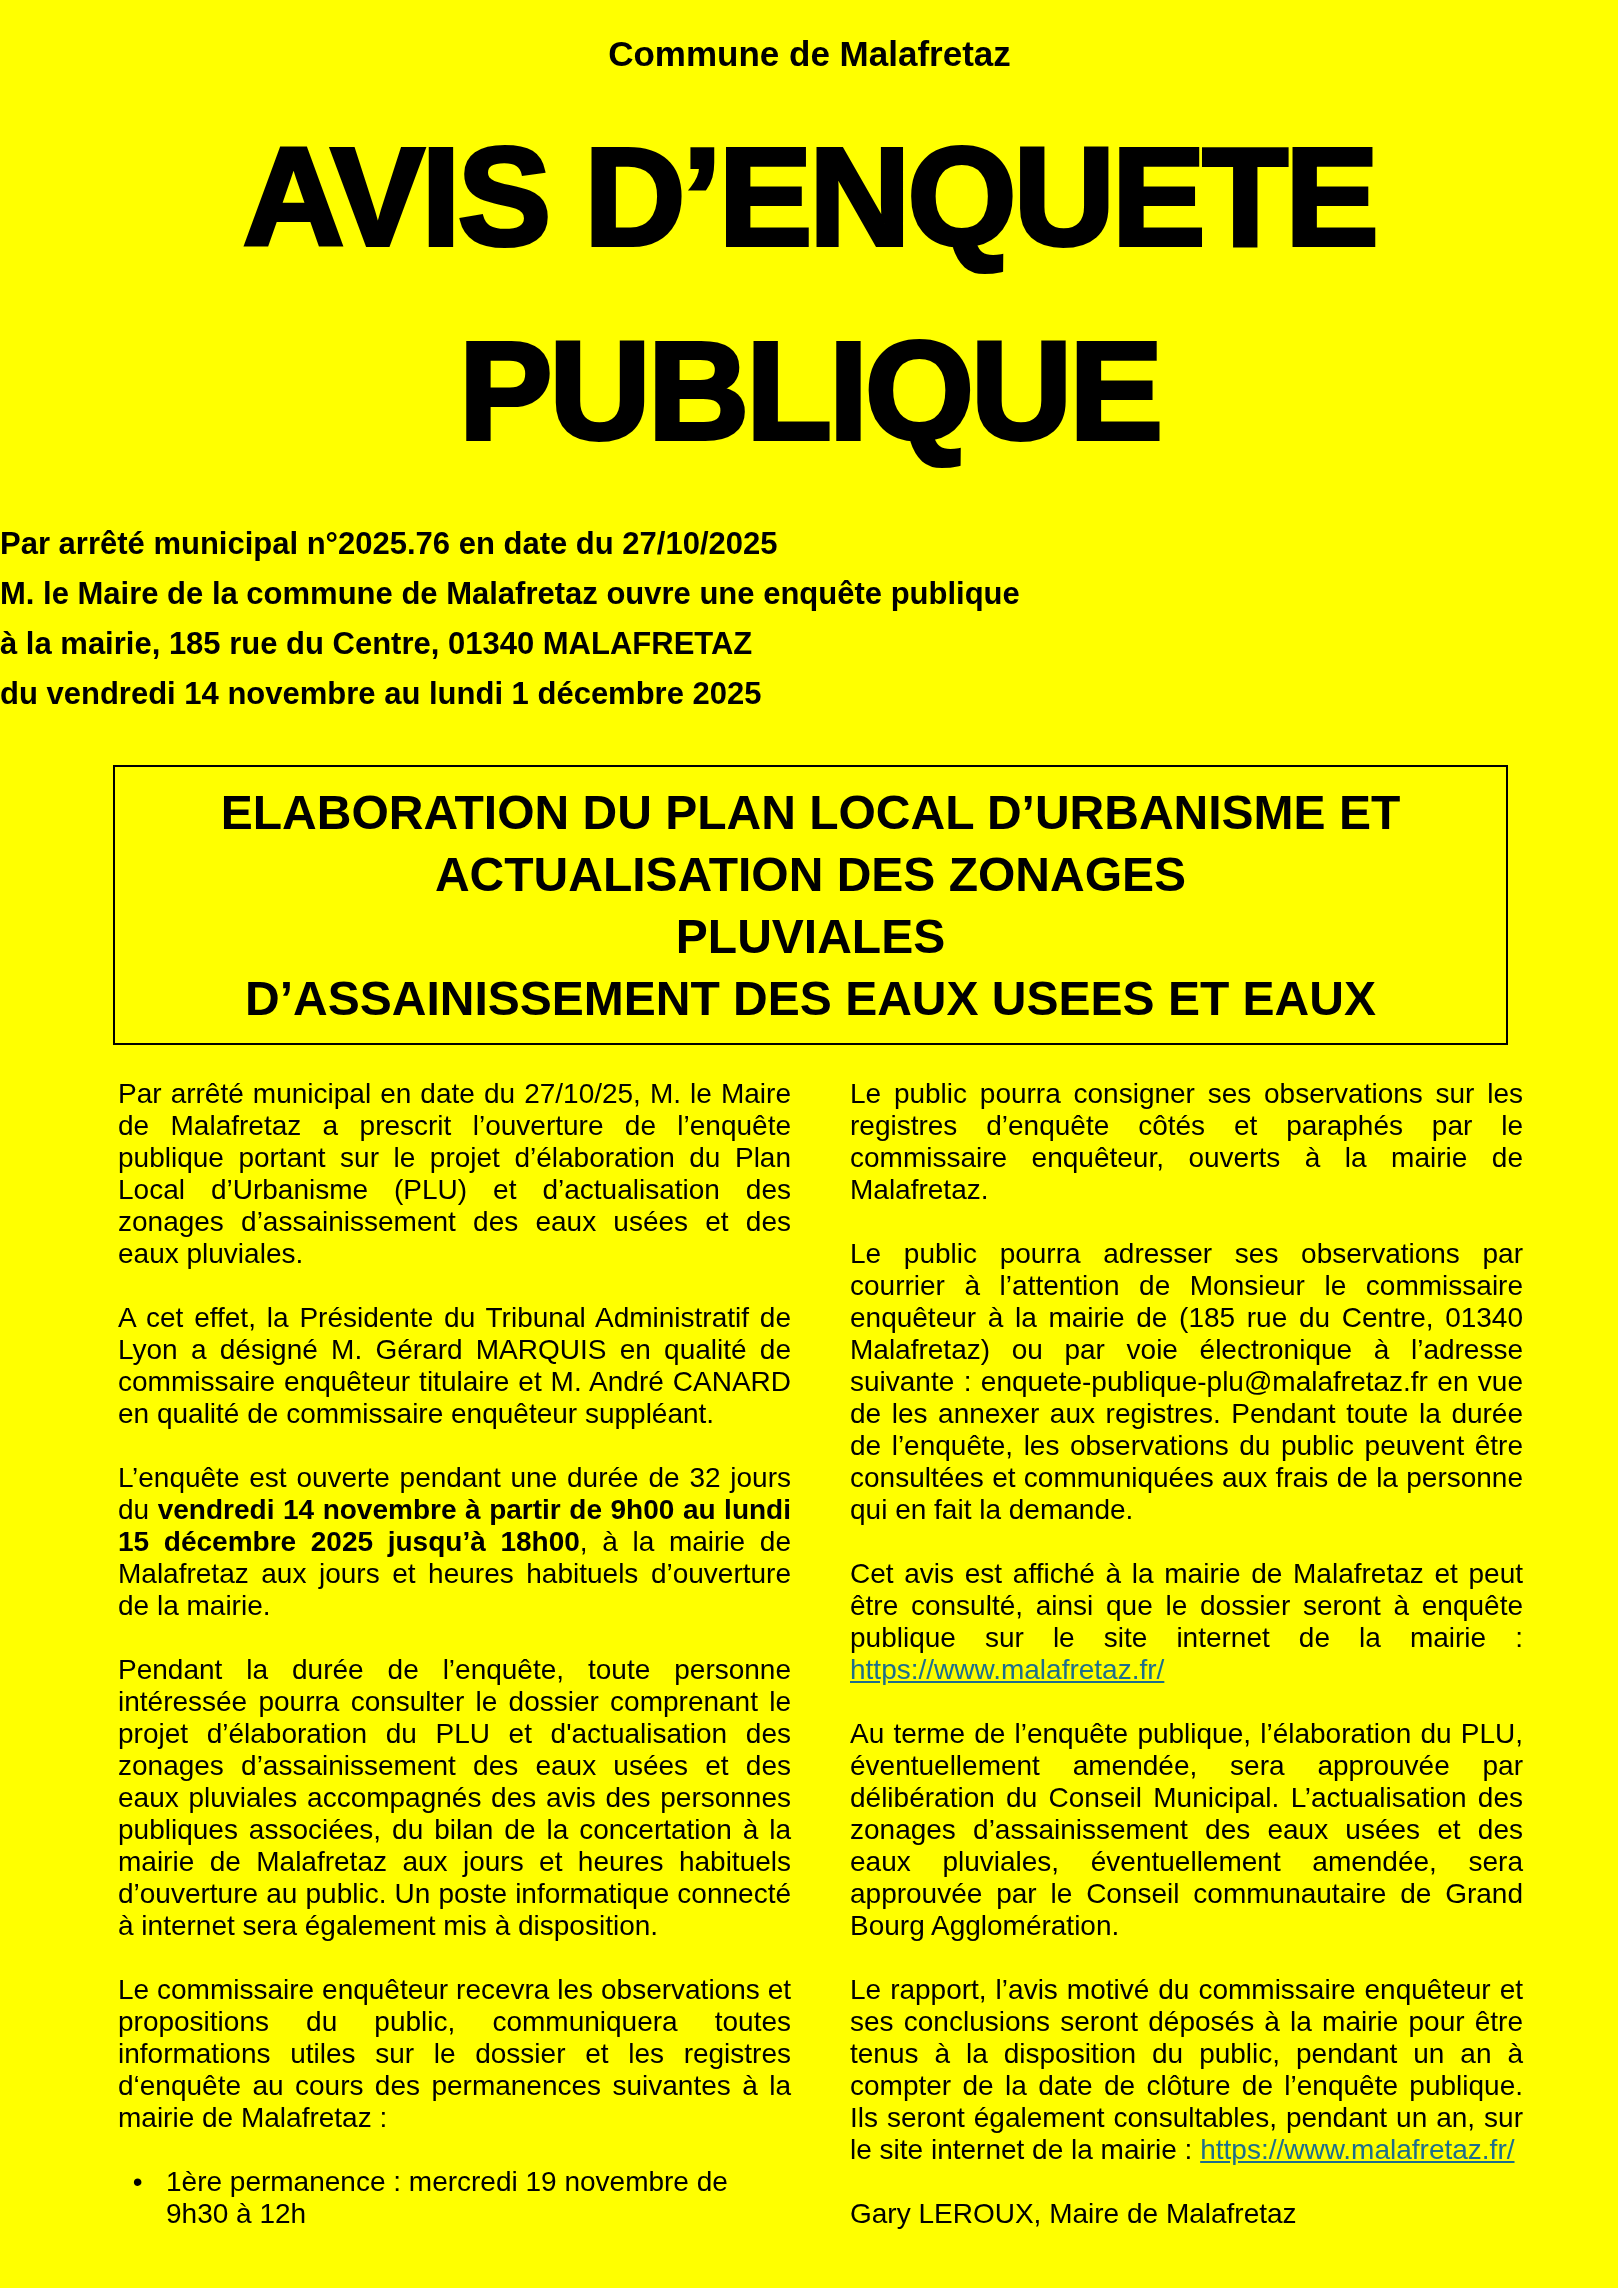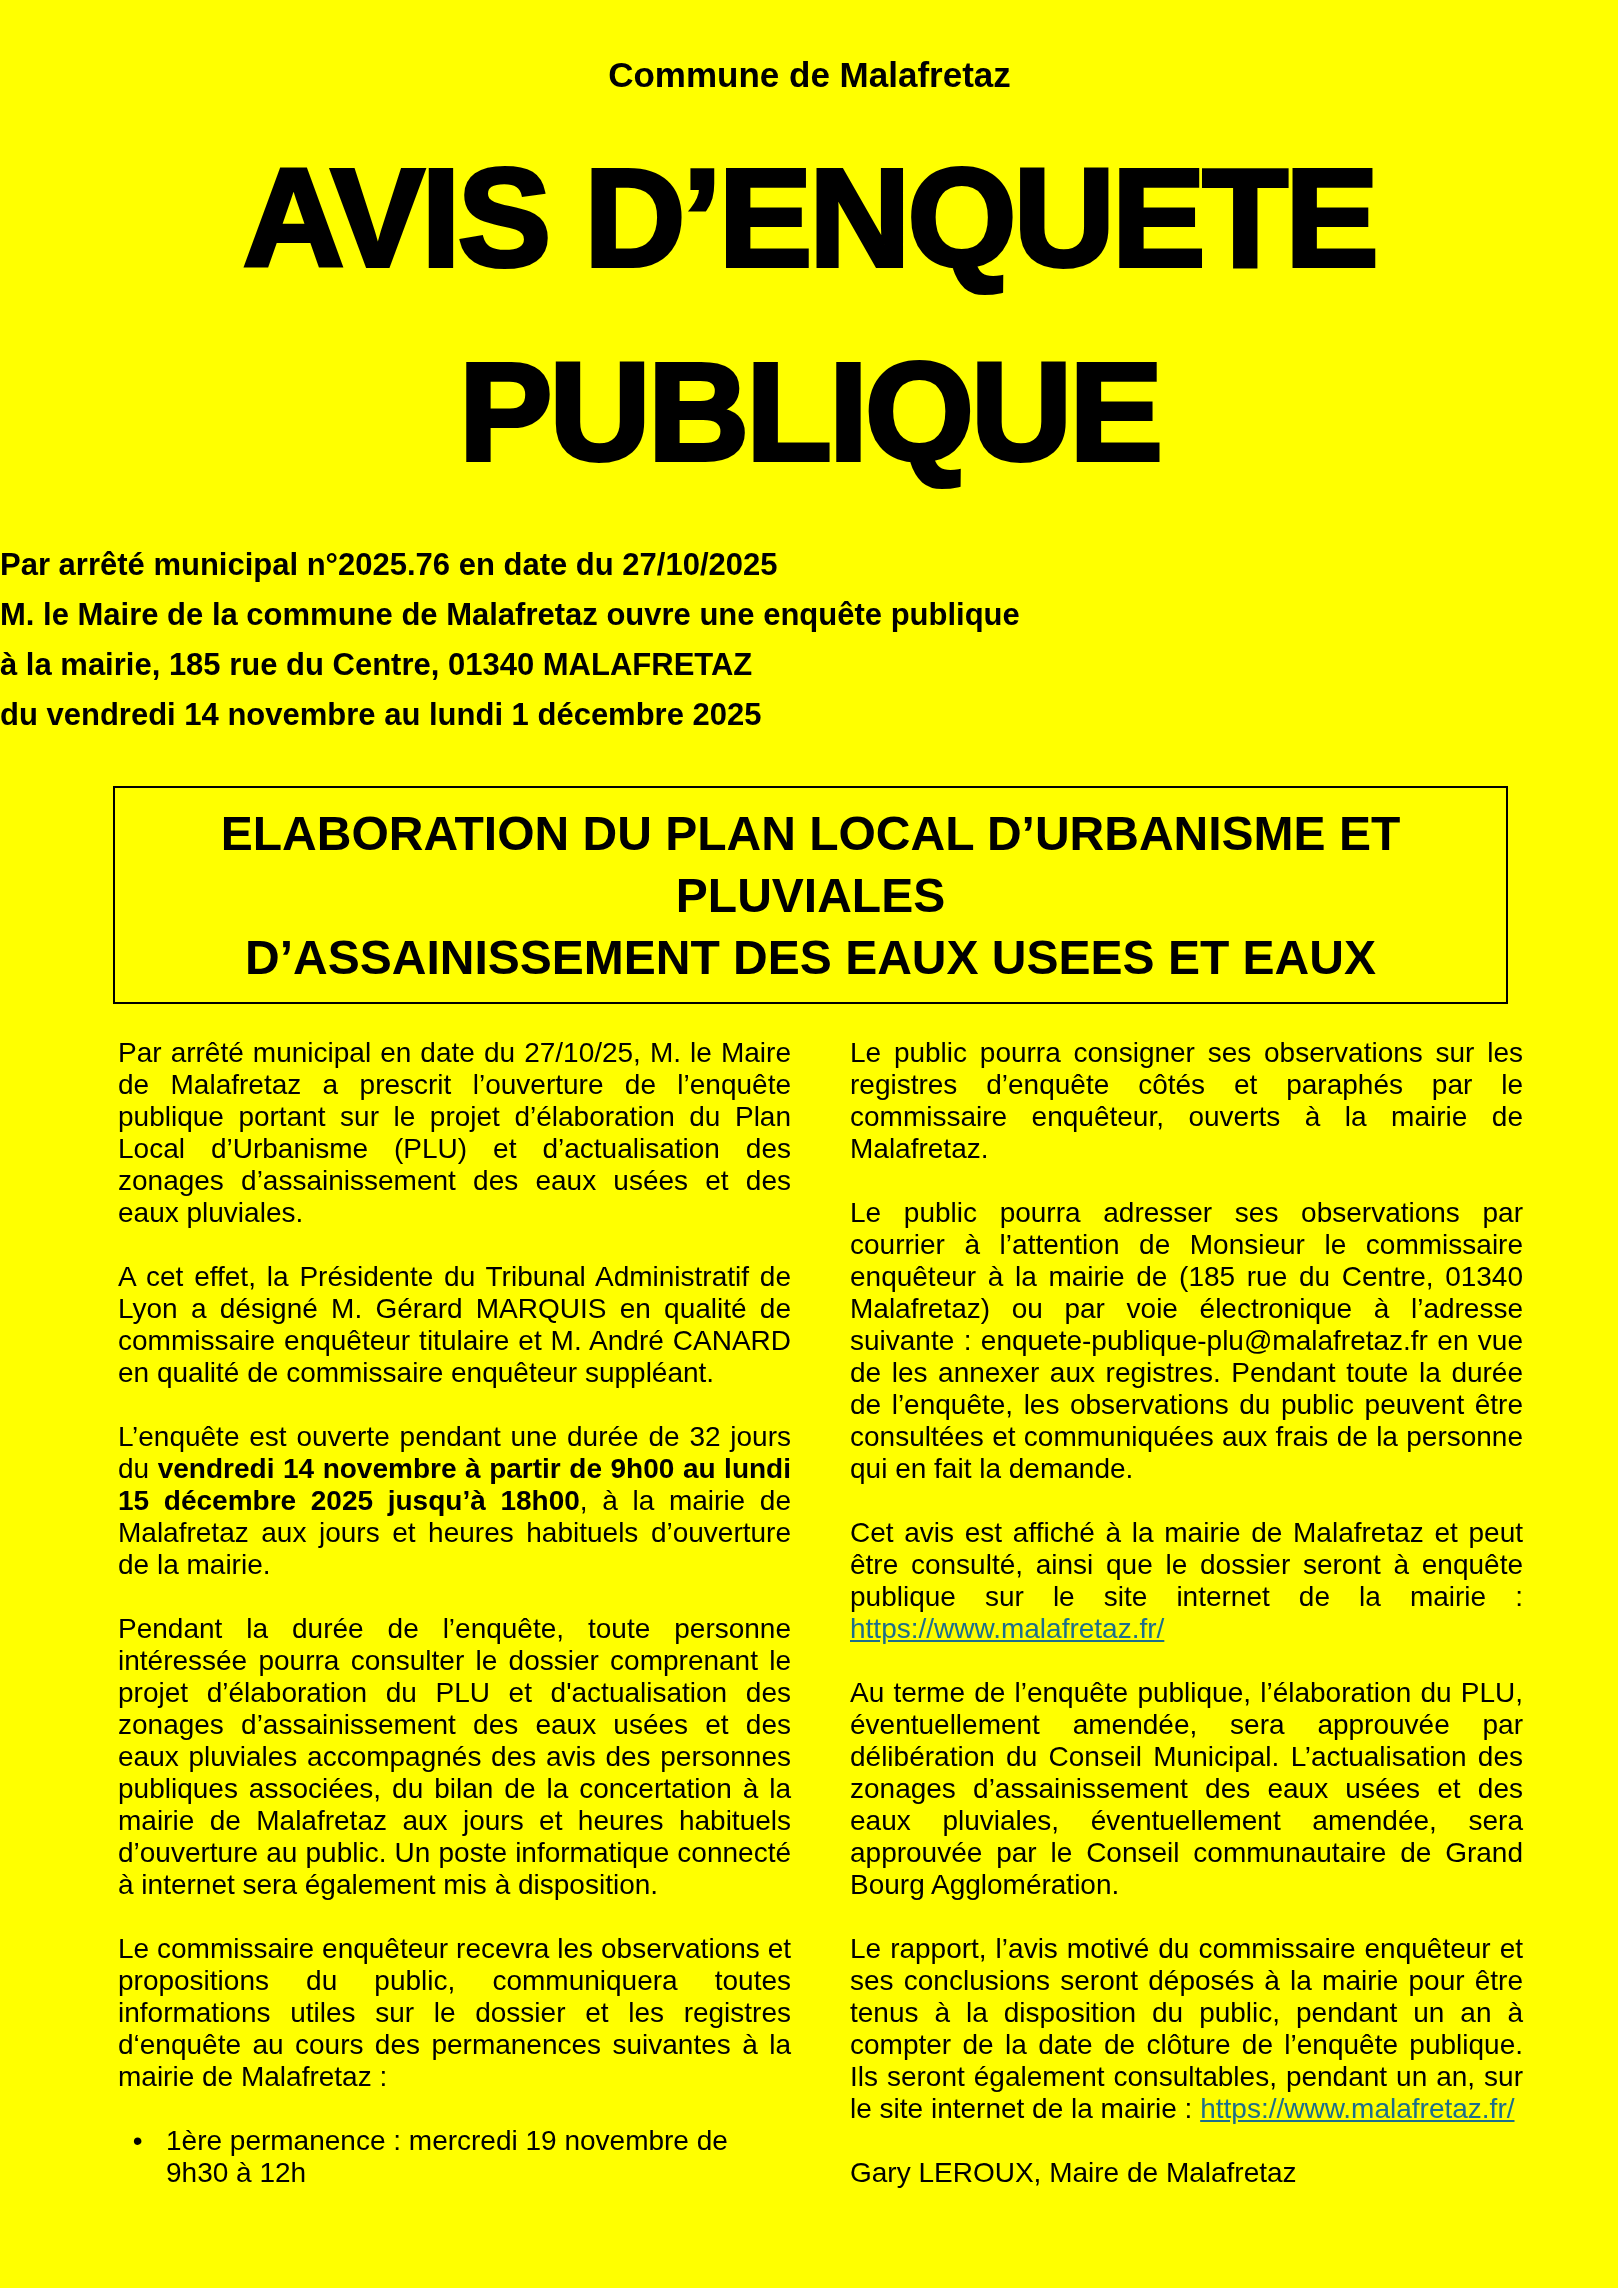--- a/index.html
+++ b/index.html
@@ -11,21 +11,21 @@
   html,body{margin:0;padding:0;}
   body{
     width:1619px;height:2289px;
     background:var(--bg);
     color:var(--ink);
     font-family:"Liberation Sans", sans-serif;
     overflow:hidden;
   }
   .poster{width:100%;height:100%;}
   .commune{
-    padding-top:55px;
+    padding-top:34px;
     text-align:center;
     font-size:35px;
     font-weight:bold;
   }
   .main-title{
     margin:26px 0 0;
     text-align:center;
     font-size:140px;
     line-height:194px;
     font-weight:bold;
@@ -98,20 +98,21 @@
 
   <div class="subtitle">
       <div class="line">Par arrêté municipal n°2025.76 en date du 27/10/2025</div>
       <div class="line">M. le Maire de la commune de Malafretaz ouvre une enquête publique</div>
       <div class="line">à la mairie, 185 rue du Centre, 01340 MALAFRETAZ</div>
       <div class="line">du vendredi 14 novembre au lundi 1 décembre 2025</div>
     </div>
 
   <div class="banner">
       <div class="line">ELABORATION DU PLAN LOCAL D’URBANISME ET</div>
+      <div class="line">ACTUALISATION DES ZONAGES</div>
       <div class="line">PLUVIALES</div>
       <div class="line">D’ASSAINISSEMENT DES EAUX USEES ET EAUX</div>
     </div>
 
   <div class="columns">
     <div class="col">
         <p class="para"><span>Par arrêté municipal en date du 27/10/25, M. le Maire de Malafretaz a prescrit l’ouverture de l’enquête publique portant sur le projet d’élaboration du Plan Local d’Urbanisme (PLU) et d’actualisation des zonages d’assainissement des eaux usées et des eaux pluviales.</span></p>
         <p class="para"><span>A cet effet, la Présidente du Tribunal Administratif de Lyon a désigné M. Gérard MARQUIS en qualité de commissaire enquêteur titulaire et M. André CANARD en qualité de commissaire enquêteur suppléant.</span></p>
         <p class="para"><span>L’enquête est ouverte pendant une durée de 32 jours du </span><b>vendredi 14 novembre à partir de 9h00 au lundi 15 décembre 2025 jusqu’à 18h00</b><span>, à la mairie de Malafretaz aux jours et heures habituels d’ouverture de la mairie.</span></p>
         <p class="para"><span>Pendant la durée de l’enquête, toute personne intéressée pourra consulter le dossier comprenant le projet d’élaboration du PLU et d'actualisation des zonages d’assainissement des eaux usées et des eaux pluviales accompagnés des avis des personnes publiques associées, du bilan de la concertation à la mairie de Malafretaz aux jours et heures habituels d’ouverture au public. Un poste informatique connecté à internet sera également mis à disposition.</span></p>

